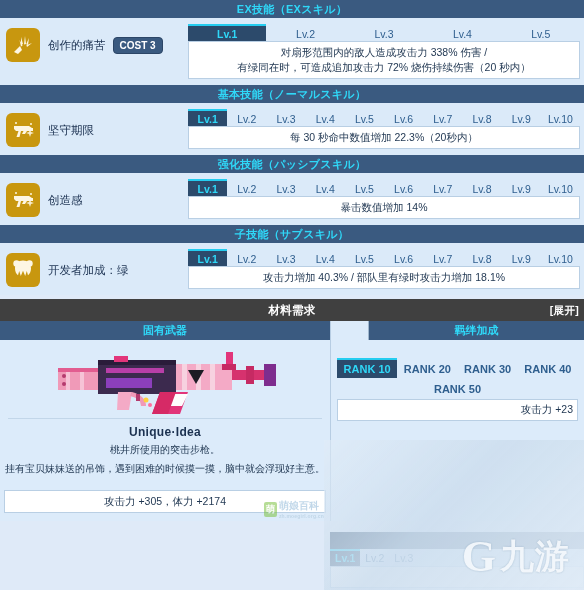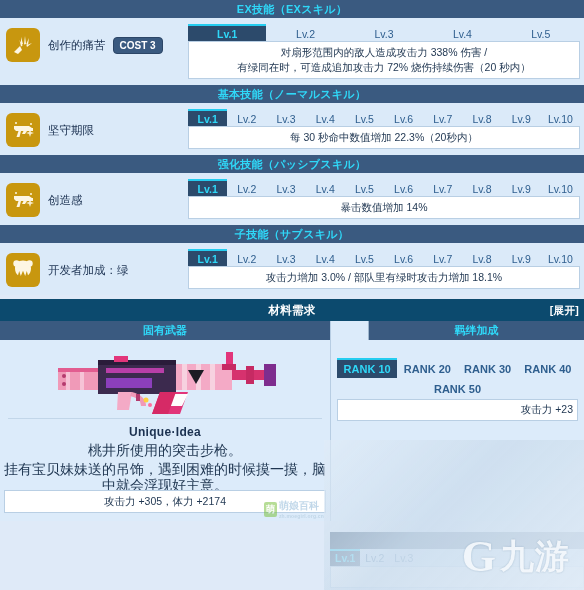--- a/index.html
+++ b/index.html
@@ -16,21 +16,21 @@
     background: #3a5a80;
     color: #2fd8f8;
     font-size: 11px;
     font-weight: bold;
     text-align: center;
     line-height: 18px;
     height: 18px;
     letter-spacing: .3px;
     position: relative;
   }
-  .banner.tall { height: 22px; line-height: 22px; background: #0c4a6e; font-size: 11.5px; color:#fff; }
+  .banner.tall { height: 22px; line-height: 22px; background: #404040; font-size: 11.5px; color:#fff; }
   .banner .expand {
     position: absolute; right: 5px; top: 0;
     color: #ffffff; font-size: 10.5px; font-weight: bold;
   }
 
   
   .skill-row {
     background: #dbeaf9;
     display: flex;
     align-items: flex-start;
@@ -110,21 +110,21 @@
   }
   .col-right .col-head { border-left: 1px solid #9fb7ce; margin-left: 37px; }
 
   .weapon-art { height: 76px; display:flex; align-items:center; justify-content:center; position: relative; }
   .weapon-sep { height:1px; background:#c2d6e9; margin: 2px 8px 0 8px; }
   .weapon-title {
     text-align:center; font-size: 12px; font-weight: bold;
     color:#1b3150; margin-top: 6px; letter-spacing:.3px;
   }
   .weapon-desc {
-    text-align:center; font-size: 14px; color:#1e3550;
+    text-align:center; font-size: 10px; color:#1e3550;
     line-height: 16px; margin-top: 3px; padding: 0 4px;
   }
   .weapon-lv-wrap { position:absolute; left:0; right:0; bottom: 8px; padding: 0 4px; }
 
   .rank-wrap { padding: 18px 6px 0 6px; }
   .rank-tabs { display:flex; }
   .rank-tab {
     flex:1 1 0; text-align:center; font-size:11px; font-weight:bold;
     color:#2e5e8e; line-height:18px; height:20px;
     border-top: 2px solid transparent; white-space:nowrap;
@@ -311,21 +311,21 @@
         <div class="lv-tab">Lv.2</div>
         <div class="lv-tab">Lv.3</div>
         <div class="lv-tab">Lv.4</div>
         <div class="lv-tab">Lv.5</div>
         <div class="lv-tab">Lv.6</div>
         <div class="lv-tab">Lv.7</div>
         <div class="lv-tab">Lv.8</div>
         <div class="lv-tab">Lv.9</div>
         <div class="lv-tab">Lv.10</div>
       </div>
-      <div class="lv-desc">攻击力增加 3.0% / 部队里有绿时攻击力增加 18.1%</div>
+      <div class="lv-desc">攻击力增加 40.3% / 部队里有绿时攻击力增加 18.1%</div>
     </div>
   </div>
 
   <div class="top-strip"></div>
 
   <div class="banner tall">
     <span>材料需求</span>
     <span class="expand">[展开]</span>
   </div>
 

